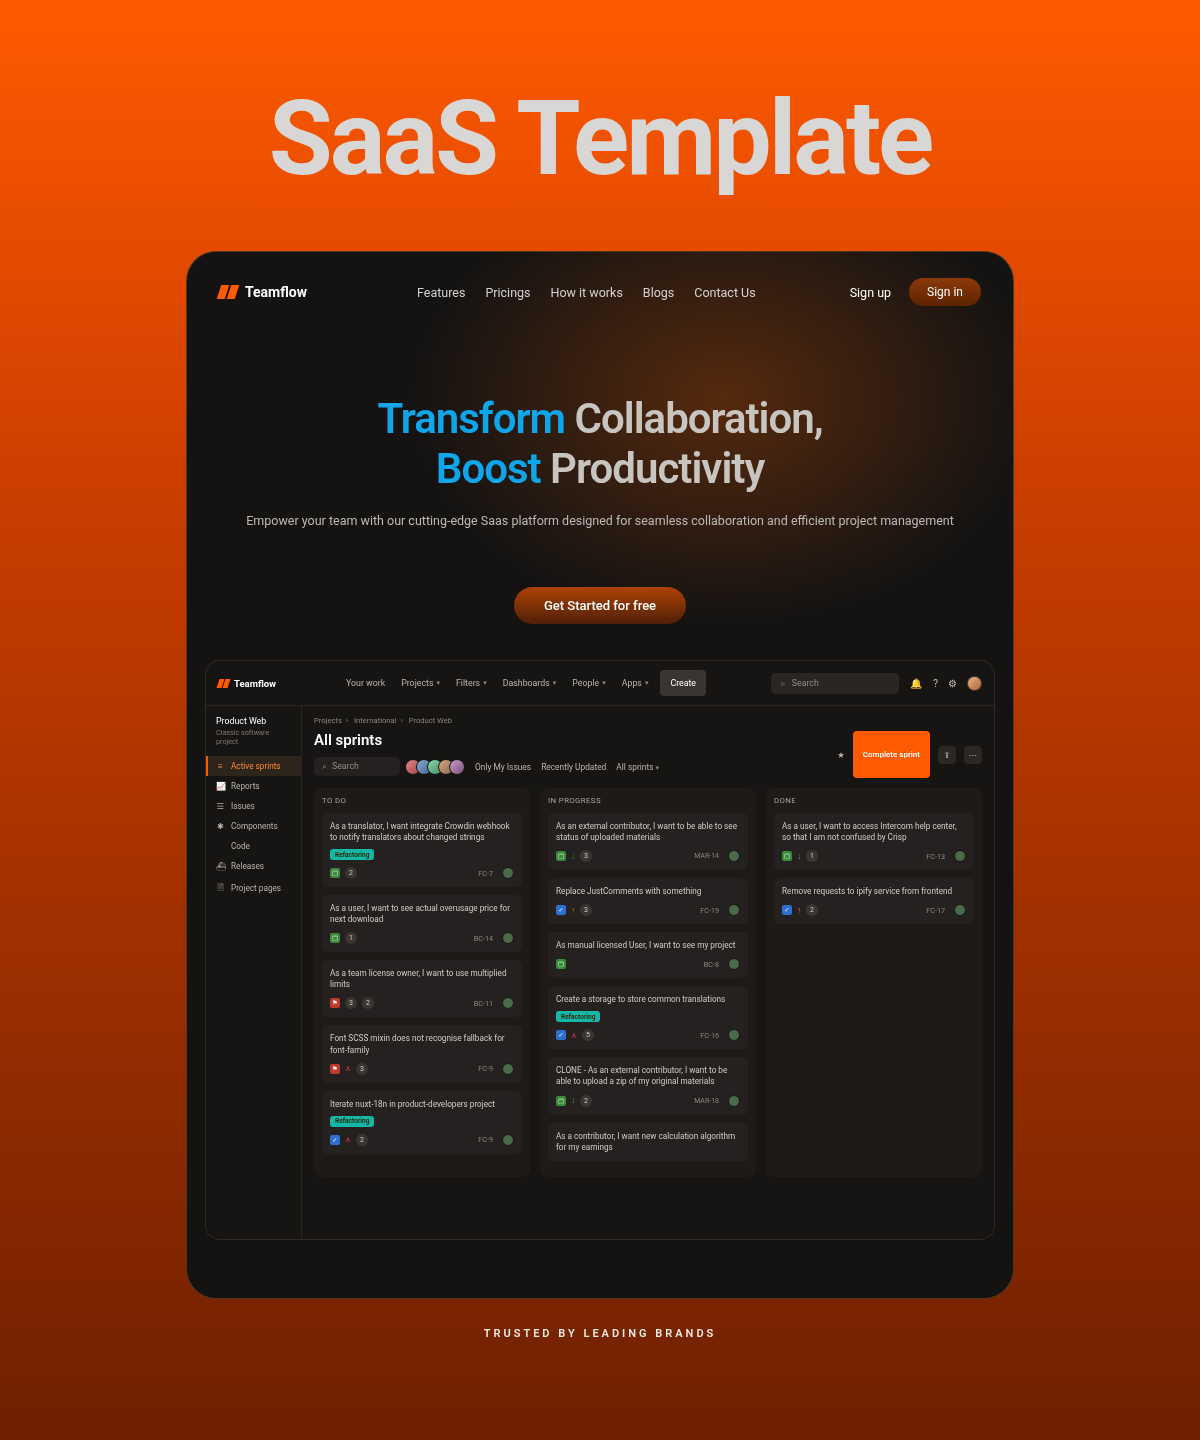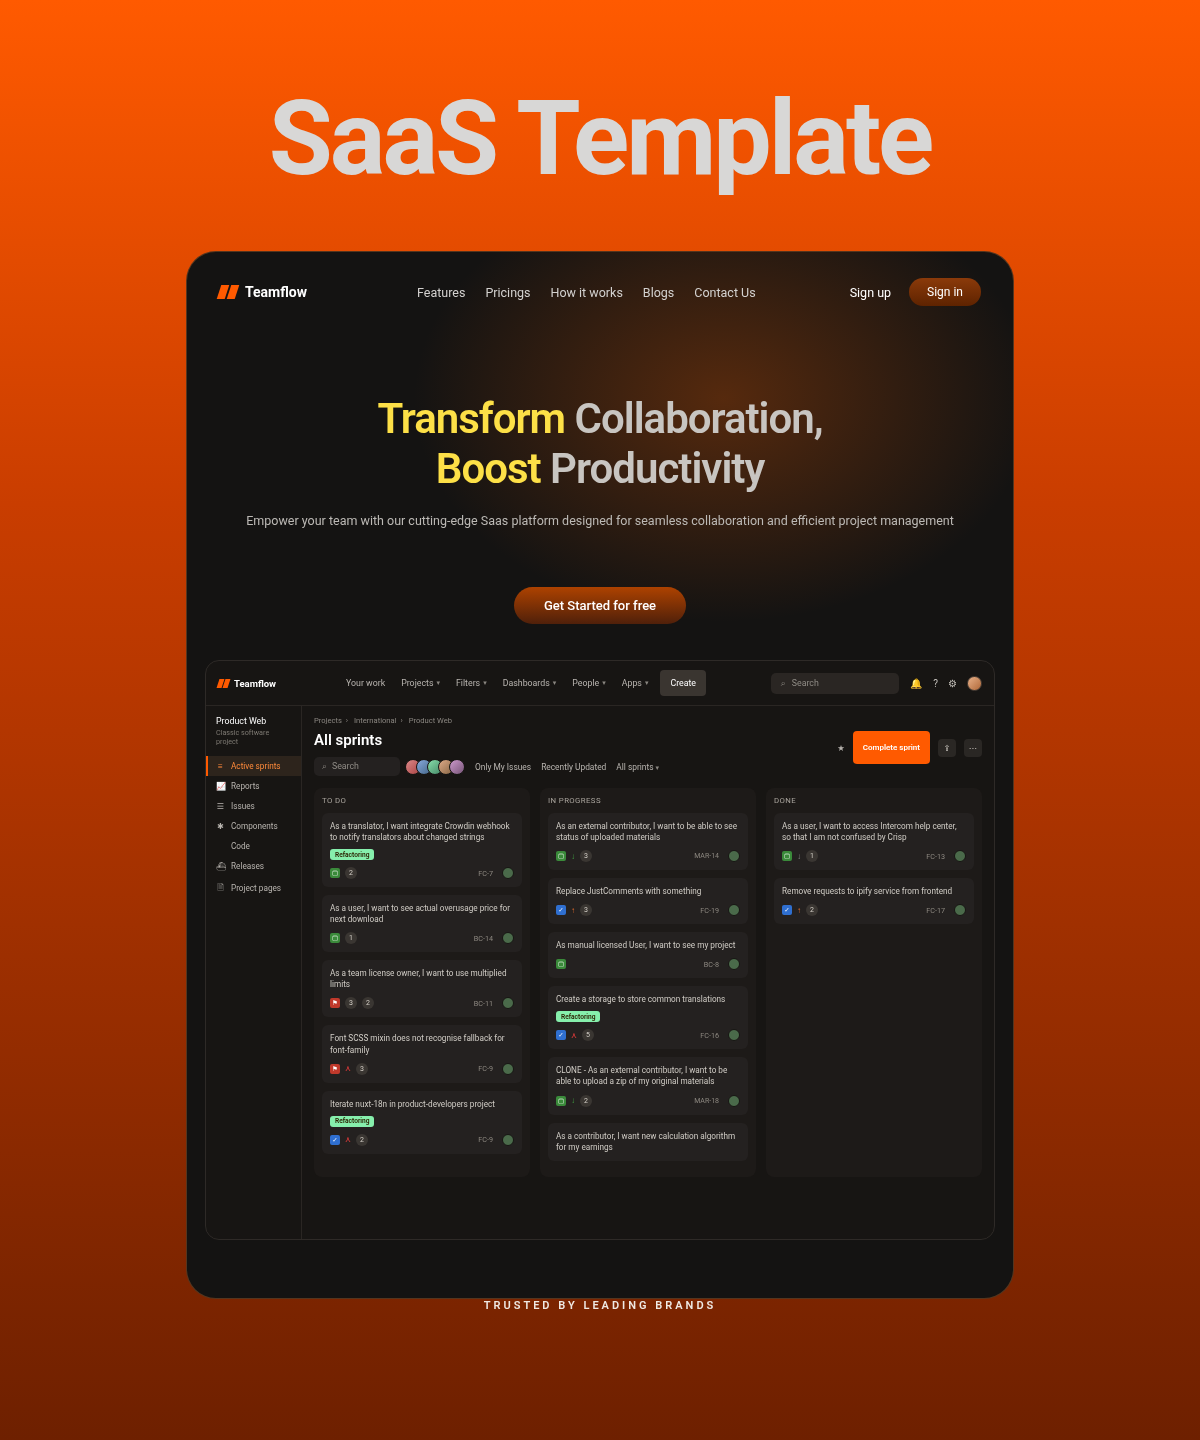--- a/index.html
+++ b/index.html
@@ -44,21 +44,21 @@
 .logo-mark span { width: 8px; height: 14px; background: #ff5a00; transform: skewX(-18deg); display: block; }
 .brand { font-weight: 700; font-size: 14px; }
 .nav-links { display: flex; gap: 20px; margin-left: 110px; color: #d3d1cf; }
 .nav-right { margin-left: auto; display: flex; align-items: center; gap: 18px; }
 .signin-btn {
   background: linear-gradient(180deg,#8b3a0a,#5e2300);
   padding: 7px 18px; border-radius: 20px; font-size: 12px;
 }
 .hero { text-align: center; margin-top: 88px; position: relative; z-index: 2; }
 .hero h1 { font-size: 42px; font-weight: 600; letter-spacing: -1px; line-height: 1.18; }
-.hero h1 .t1 { color: #fde047; }
+.hero h1 .t1 { color: #0ea5e9; }
 .hero h1 .t2 { color: #c8c5c1; }
 .hero-sub { font-size: 12.5px; color: #bcb9b5; margin-top: 18px; line-height: 1.6; }
 .cta {
   display: inline-block; margin-top: 56px;
   background: linear-gradient(180deg,#ad4200,#50200a);
   padding: 11px 30px; border-radius: 30px; font-size: 13px; font-weight: 500;
 }
 .app {
   margin: 36px 18px 0;
   background: #171513;
@@ -101,43 +101,43 @@
 .bc { color: #8a8680; font-size: 7.6px; }
 .bc .sep { margin: 0 4px; }
 .page-title { color: #fff; font-size: 15px; font-weight: 600; margin-top: 6px; }
 .toolbar { display: flex; align-items: center; gap: 10px; margin-top: 8px; }
 .mini-search { background: #242120; border-radius: 5px; padding: 4px 8px; width: 86px; display: flex; gap: 5px; color: #8f8b85; }
 .av-stack { display: flex; }
 .av-stack .av { width: 16px; height: 16px; border-radius: 50%; border: 1.5px solid #171513; margin-left: -5px; }
 .av1{background:linear-gradient(135deg,#d88,#a44)} .av2{background:linear-gradient(135deg,#8ad,#468)} .av3{background:linear-gradient(135deg,#8da,#486)} .av4{background:linear-gradient(135deg,#da8,#864)} .av5{background:linear-gradient(135deg,#c9c,#757)}
 .filter { font-size: 8.4px; }
 .title-right { float: right; display: flex; align-items: center; gap: 8px; margin-top: -18px; font-size: 8.4px; }
-.complete-btn { background: #ff5a00; color: #fff; padding: 12px 10px; border-radius: 4px; font-size: 8px; font-weight: 600; }
+.complete-btn { background: #ff5a00; color: #fff; padding: 19px 10px; border-radius: 4px; font-size: 8px; font-weight: 600; }
 .ico-btn { background: #2a2724; width: 18px; height: 18px; border-radius: 4px; display: flex; align-items: center; justify-content: center; color: #cfcbc4; }
 .board { display: flex; gap: 10px; margin-top: 12px; }
 .col { flex: 1; background: #1d1a18; border-radius: 8px; padding: 8px; min-width: 0; }
 .col-title { font-size: 7.8px; color: #a9a49d; letter-spacing: .4px; margin-bottom: 8px; }
 .card { background: #242120; border-radius: 6px; padding: 8px; margin-bottom: 8px; }
 .card-title { font-size: 8.2px; color: #d0ccc5; line-height: 1.35; }
-.label-ref { display: inline-block; background: #86efac; color: #2b2200; font-size: 6.6px; padding: 1.5px 5px; border-radius: 3px; margin-top: 6px; font-weight: 600; }
+.label-ref { display: inline-block; background: #14b8a6; color: #2b2200; font-size: 6.6px; padding: 1.5px 5px; border-radius: 3px; margin-top: 6px; font-weight: 600; }
 .card-foot { display: flex; align-items: center; margin-top: 7px; gap: 5px; }
 .type-ico { width: 10px; height: 10px; border-radius: 2px; display: inline-flex; align-items: center; justify-content: center; font-size: 6.5px; }
 .type-story { background: #3a8a3a; color: #fff; }
 .type-task  { background: #2f6fd0; color: #fff; }
 .type-flag  { background: #c0392b; color: #fff; }
 .prio { font-size: 8px; }
 .prio-up { color: #e06a2a; }
 .prio-down { color: #41a341; }
 .prio-dbl { color: #e03a3a; }
 .count-bubble { background: #3a3632; color: #d6d1c9; font-size: 7px; min-width: 12px; height: 12px; border-radius: 6px; display: inline-flex; align-items: center; justify-content: center; padding: 0 4px; }
 .card-id { margin-left: auto; font-size: 7.2px; color: #8d8880; }
 .mini-av { width: 12px; height: 12px; border-radius: 50%; background: #4a6a4a; border: 1px solid #171513; margin-left: 4px; }
 .date { margin-left: auto; font-size: 7px; color: #8d8880; }
 .footer-text {
-  text-align: center; 
+  text-align: center; margin-top: 28px;
   font-size: 11px; letter-spacing: 3px; color: #efe9e3; font-weight: 600;
 }
 </style>
 </head>
 <body>
 
 <div class="outer-title">SaaS Template</div>
 
 <div class="frame">
   <div class="glow"></div>

